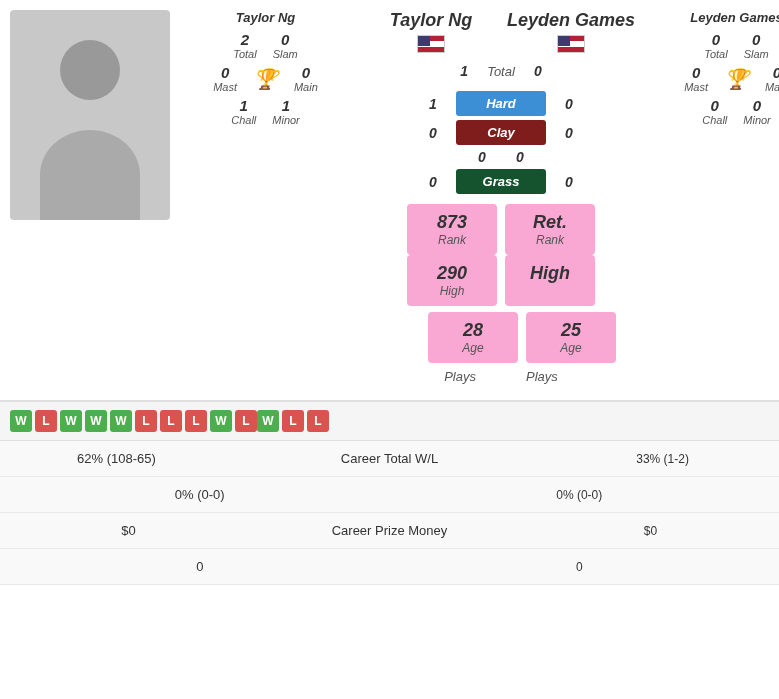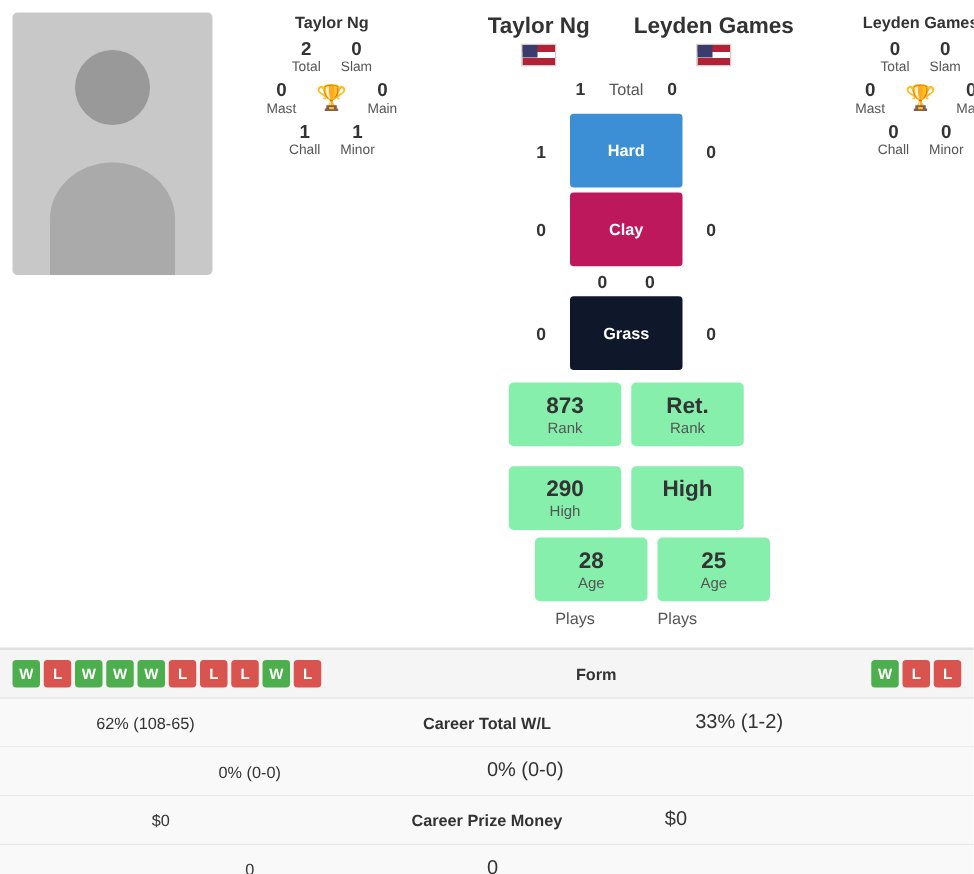--- a/index.html
+++ b/index.html
@@ -4,20 +4,21 @@
   <style>
     * { box-sizing: border-box; margin: 0; padding: 0; }
     body { font-family: Arial, sans-serif; background: #fff; width: 779px; font-size: 13px; color: #333; }
 
     .top-section {
       display: flex;
       align-items: stretch;
       padding: 10px;
       gap: 8px;
       background: #fff;
+      font-style: italic;
     }
 
     .player-photo {
       width: 160px;
       height: 210px;
       background: #c8c8c8;
       border-radius: 4px;
       flex-shrink: 0;
       position: relative;
       overflow: hidden;
@@ -78,49 +79,49 @@
       width: 100%;
     }
     .surface-score {
       width: 30px;
       text-align: center;
       font-size: 14px;
       font-weight: bold;
     }
     .surface-badge {
       width: 90px;
-      padding: 22px 0;
+      padding: 5px 0;
       text-align: center;
       border-radius: 3px;
       font-weight: bold;
       color: #fff;
       font-size: 13px;
     }
     .surface-badge.hard { background: #3c8fd5; }
-    .surface-badge.clay { background: #be185d; }
+    .surface-badge.clay { background: #7f1d1d; }
     .surface-badge.indoor { background: #5baae8; }
-    .surface-badge.grass { background: #0f172a; }
+    .surface-badge.grass { background: #14532d; }
 
     .total-row {
       display: flex;
       align-items: center;
       justify-content: center;
       gap: 8px;
       font-size: 14px;
       font-weight: bold;
       margin-bottom: 8px;
     }
     .total-label {
       font-weight: normal;
       font-size: 13px;
       color: #555;
     }
 
     .stats-box {
-      background: #86efac;
+      background: #f9a8d4;
       border-radius: 4px;
       padding: 8px 12px;
       text-align: center;
       min-width: 90px;
     }
     .stats-box .value {
       font-size: 18px;
       font-weight: bold;
     }
     .stats-box .label {
@@ -216,28 +217,28 @@
       background: #f9f9f9;
     }
     .stats-table-row .left-val {
       flex: 1;
       text-align: center;
       font-size: 13px;
     }
     .stats-table-row .center-label {
       flex: 1.2;
       text-align: center;
-      font-weight: bold;
+      font-weight: normal;
       font-size: 13px;
       color: #333;
     }
     .stats-table-row .right-val {
       flex: 1;
-      text-align: left;
-      font-size: 16px;
+      text-align: center;
+      font-size: 12px;
     }
 
     .left-player-section {
       display: flex;
       flex-direction: column;
       align-items: center;
       width: 175px;
       flex-shrink: 0;
     }
     .right-player-section {
@@ -339,21 +340,21 @@
     <div style="display:flex;gap:8px;margin-top:10px;justify-content:center;">
       <div class="stats-box">
         <div class="value">873</div>
         <div class="label">Rank</div>
       </div>
       <div class="stats-box">
         <div class="value">Ret.</div>
         <div class="label">Rank</div>
       </div>
     </div>
-    <div style="display:flex;gap:8px;margin-top:16px;justify-content:center;">
+    <div style="display:flex;gap:8px;margin-top:0;justify-content:center;">
       <div class="stats-box">
         <div class="value">290</div>
         <div class="label">High</div>
       </div>
       <div class="stats-box">
         <div class="value">High</div>
         <div class="label"></div>
       </div>
     </div>
     <div style="display:flex;gap:8px;margin-top:6px;justify-content:center;margin-left:42px;">
@@ -419,21 +420,20 @@
         <span class="form-badge l">L</span>
         <span class="form-badge w">W</span>
         <span class="form-badge w">W</span>
         <span class="form-badge w">W</span>
         <span class="form-badge l">L</span>
         <span class="form-badge l">L</span>
         <span class="form-badge l">L</span>
         <span class="form-badge w">W</span>
         <span class="form-badge l">L</span>
       </div>
-    <div class="form-label">Form</div>
     <div class="form-badges" id="p2-form">
         <span class="form-badge w">W</span>
         <span class="form-badge l">L</span>
         <span class="form-badge l">L</span>
       </div>
   </div>
 
   <div class="stats-table" id="stats-table">
       <div class="stats-table-row" style="background: rgb(249, 249, 249); gap: 39px;">
     <span class="left-val">62% (108-65)</span>

